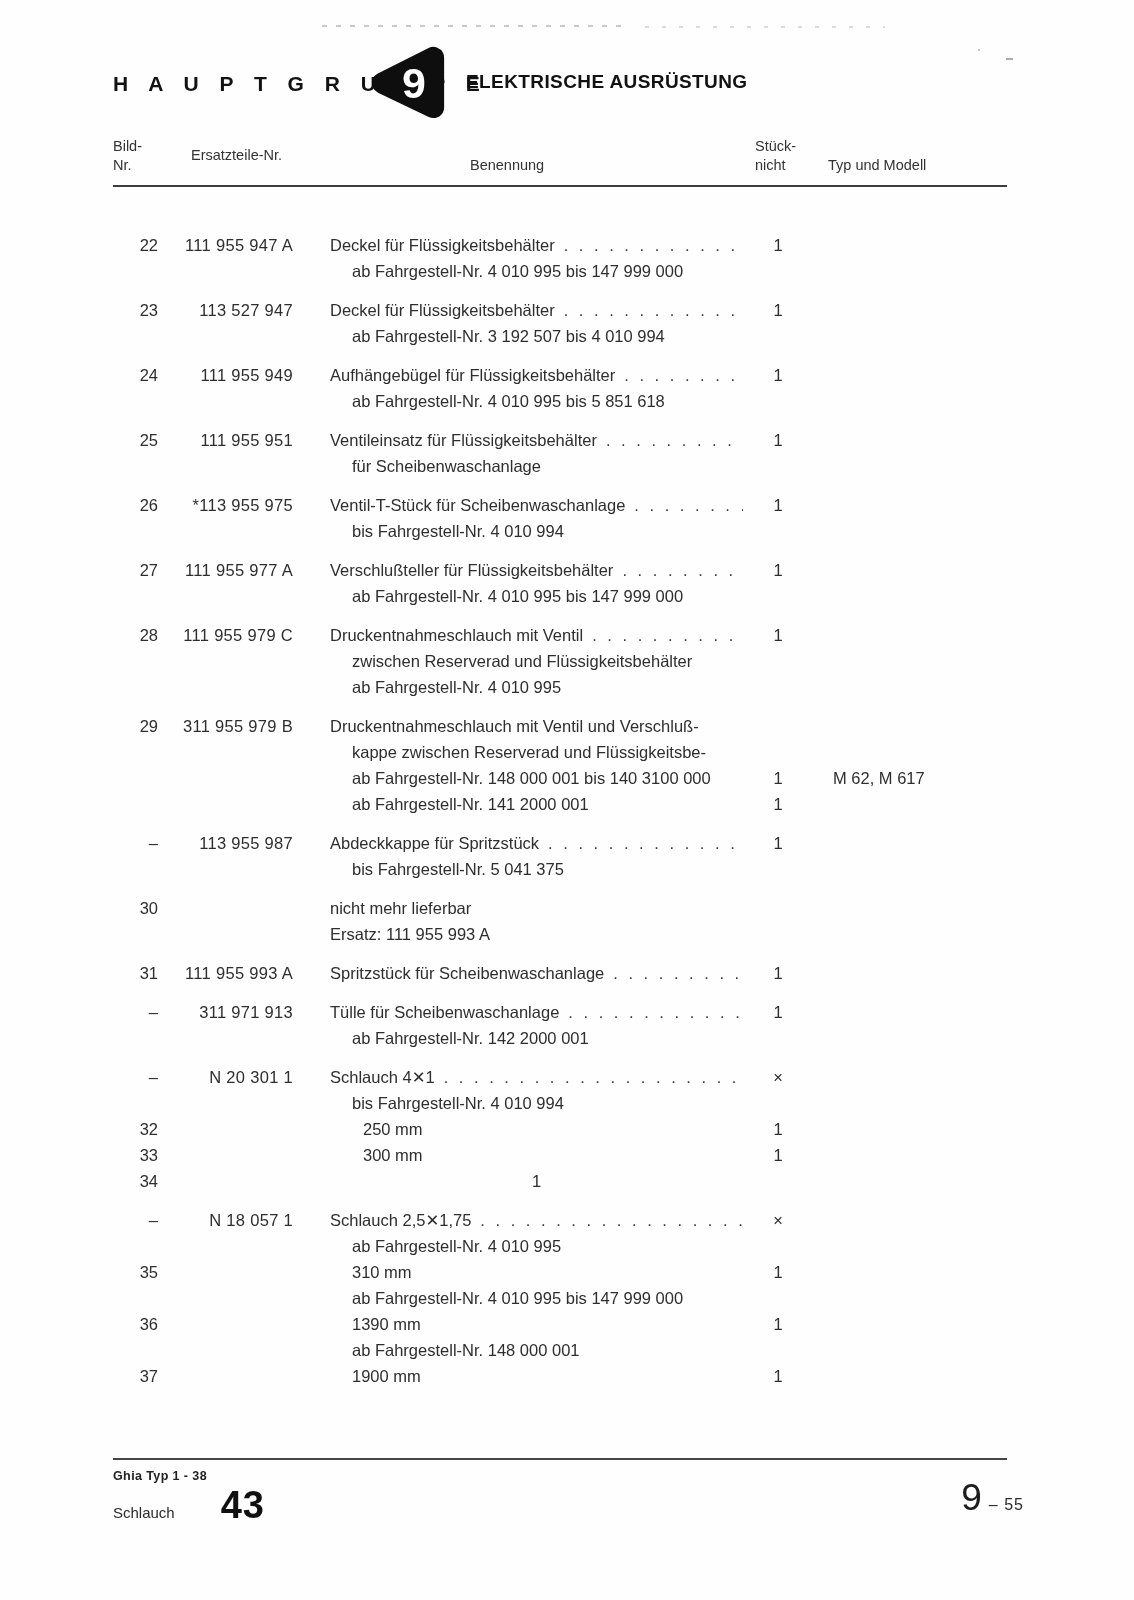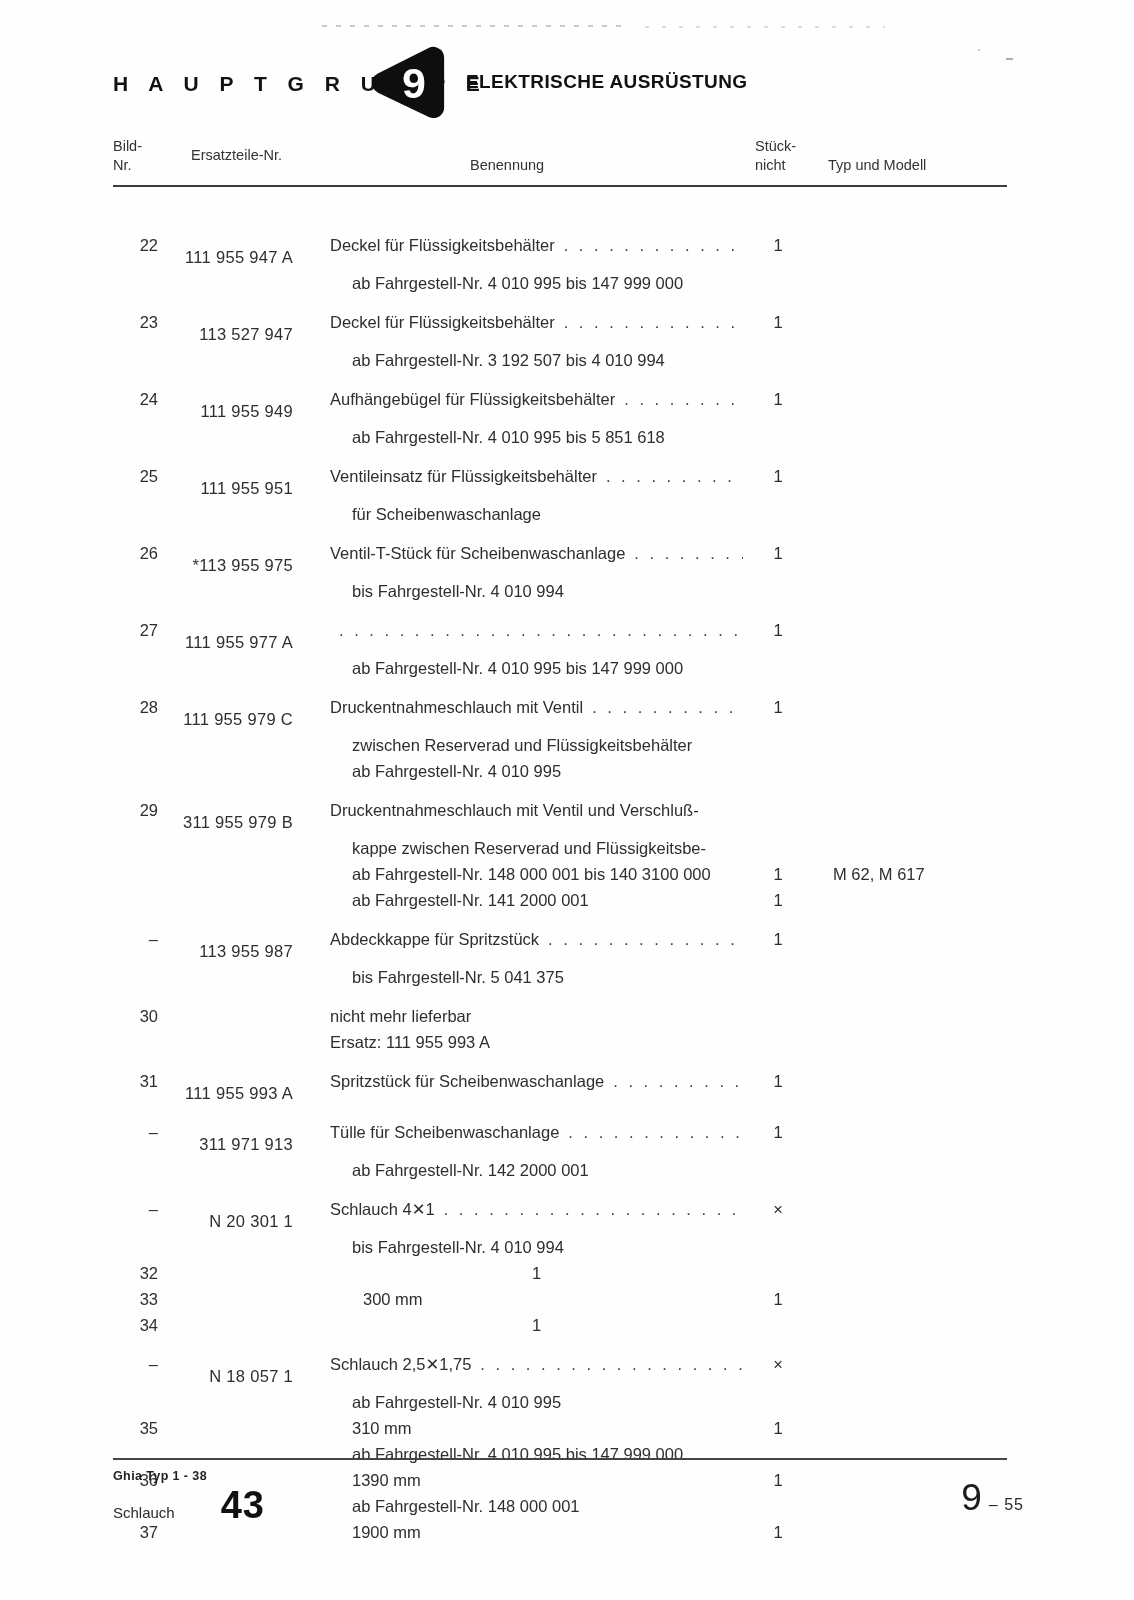--- a/index.html
+++ b/index.html
@@ -48,21 +48,21 @@
   
   .table{position:absolute;left:113px;top:232px;width:915px;}
   .block{margin-bottom:13px;}
   .tline{
     display:grid;
     grid-template-columns:45px 135px 37px 413px 70px 1fr;
     line-height:26px;font-size:16.5px;
   }
   .c{white-space:nowrap;}
   .bild{text-align:right;}
-  .part{text-align:right;letter-spacing:.3px;margin-top:12px;}
+  .part{text-align:right;letter-spacing:.3px;}
   .name{display:flex;min-width:0;}
   .name .txt{white-space:nowrap;}
   .ind1{padding-left:22px;}
   .ind2{padding-left:33px;}
   .leader{flex:1;overflow:hidden;white-space:nowrap;padding-left:9px;color:#3a3a3a;}
   .leader::after{
     content:". . . . . . . . . . . . . . . . . . . . . . . . . . . . . . . . . . . . . . . . . . . . . . . . . . . . . . . . . . . .";
     letter-spacing:3px;
   }
   .qty{text-align:center;}
@@ -228,20 +228,21 @@
           <div class="c qty"></div>
           <div class="c typ"></div>
         </div>
       </div>
       <div class="block">
         <div class="tline">
           <div class="c bild">27</div>
           <div class="c part">111 955 977 A</div>
           <div class="c sp"></div>
           <div class="c name">
+            <div class="txt" style="display: inline;">Verschlußteller für Flüssigkeitsbehälter</div>
             <div class="leader"></div>
           </div>
           <div class="c qty">1</div>
           <div class="c typ"></div>
         </div>
         <div class="tline">
           <div class="c bild"></div>
           <div class="c part"></div>
           <div class="c sp"></div>
           <div class="c name ind1">
@@ -426,20 +427,23 @@
           <div class="c name ind1">
             <div class="txt" style="display: inline;">bis Fahrgestell-Nr. 4 010 994</div>
           </div>
           <div class="c qty"></div>
           <div class="c typ"></div>
         </div>
         <div class="tline">
           <div class="c bild">32</div>
           <div class="c part"></div>
           <div class="c sp"></div>
+          <div class="c name ind2">
+            <div class="txt" style="display: inline;">250 mm</div>
+          </div>
           <div class="c qty">1</div>
           <div class="c typ"></div>
         </div>
         <div class="tline">
           <div class="c bild">33</div>
           <div class="c part"></div>
           <div class="c sp"></div>
           <div class="c name ind2">
             <div class="txt" style="display: inline;">300 mm</div>
           </div>

